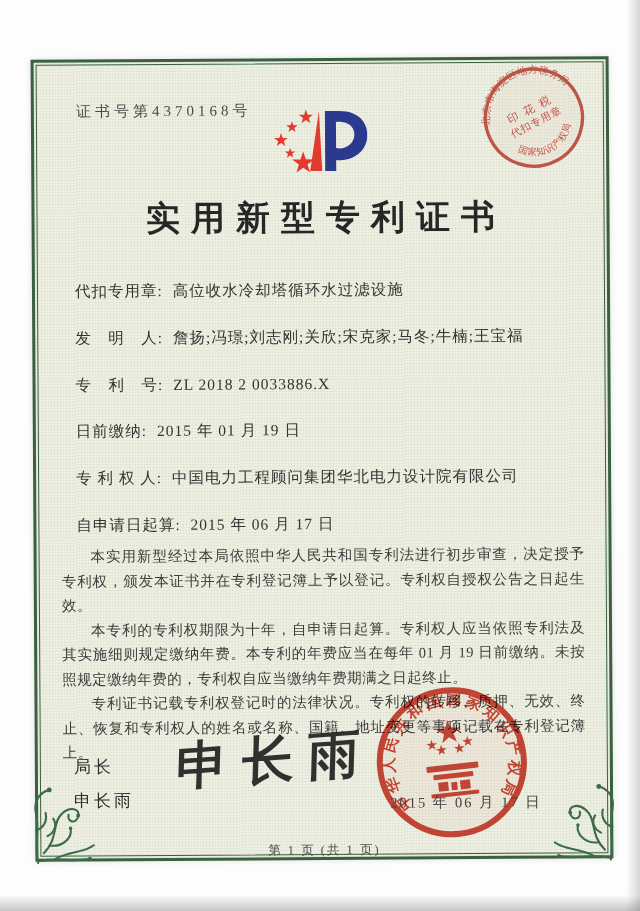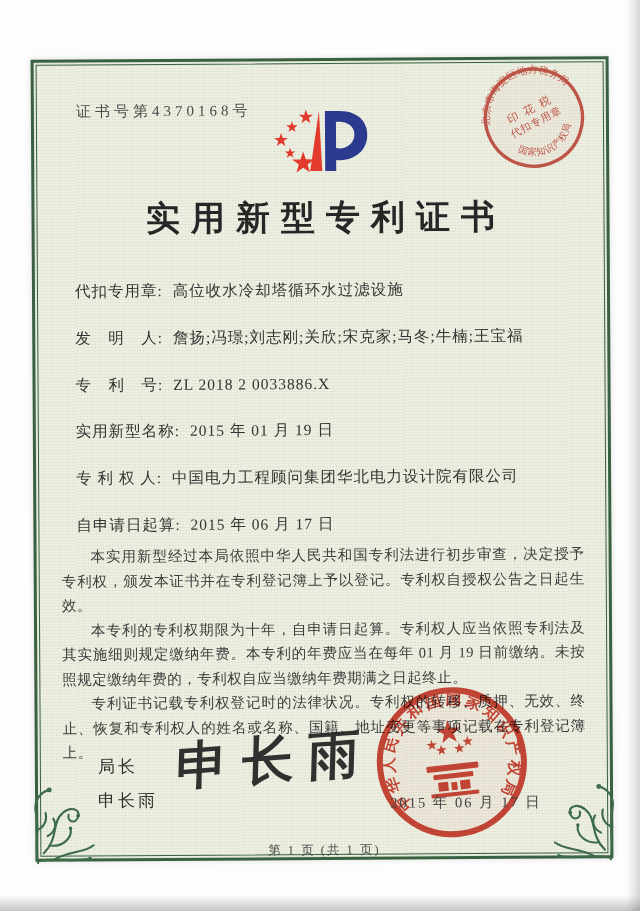--- a/index.html
+++ b/index.html
@@ -40,21 +40,21 @@
     font-size:34px;font-weight:600;letter-spacing:11px;text-indent:11px;color:#262626;}
   
   .fields{position:absolute;left:40px;right:26px;top:219px;}
   .field{height:46.8px;font-size:15.5px;color:#333;white-space:nowrap;}
   .field .lab{letter-spacing:1px;}
   .field .val{margin-left:6px;letter-spacing:1px;}
   
   .paras{position:absolute;left:25px;right:24px;top:482px;color:#3d3d3d;}
   .paras p{margin:0;text-indent:2em;font-size:14.5px;line-height:24.5px;text-align:justify;letter-spacing:0.5px;}
   
-  .issuer{position:absolute;left:60px;top:688px;font-size:17px;color:#2e2e2e;letter-spacing:3px;line-height:34px;}
+  .issuer{position:absolute;left:36px;top:688px;font-size:17px;color:#2e2e2e;letter-spacing:3px;line-height:34px;}
   .signature{position:absolute;left:138px;top:664px;font-size:52px;color:#1d1d1d;
     letter-spacing:14px;transform:rotate(-4deg) skewX(-6deg);font-weight:600;opacity:0.9;}
   
   .tax-stamp{position:absolute;left:444px;top:2px;width:112px;height:112px;
     transform:rotate(-27deg);opacity:0.88;mix-blend-mode:multiply;z-index:5;}
   .office-seal{position:absolute;left:334px;top:622px;width:160px;height:160px;
     transform:rotate(-6deg);opacity:0.92;mix-blend-mode:multiply;z-index:4;}
   .seal-date{position:absolute;left:352px;top:733px;font-size:14.5px;color:#414141;
     letter-spacing:2px;z-index:6;}
   
@@ -133,21 +133,21 @@
     </div>
     <div class="field">
       <span class="lab">发　明　人:</span>
       <span class="val">詹扬;冯璟;刘志刚;关欣;宋克家;马冬;牛楠;王宝福</span>
     </div>
     <div class="field">
       <span class="lab">专　利　号:</span>
       <span class="val">ZL 2018 2 0033886.X</span>
     </div>
     <div class="field">
-      <span class="lab">实用新型名称:</span>
+      <span class="lab">日前缴纳:</span>
       <span class="val">2015 年 01 月 19 日</span>
     </div>
     <div class="field">
       <span class="lab">专 利 权 人:</span>
       <span class="val">中国电力工程顾问集团华北电力设计院有限公司</span>
     </div>
     <div class="field">
       <span class="lab">自申请日起算:</span>
       <span class="val">2015 年 06 月 17 日</span>
     </div>

